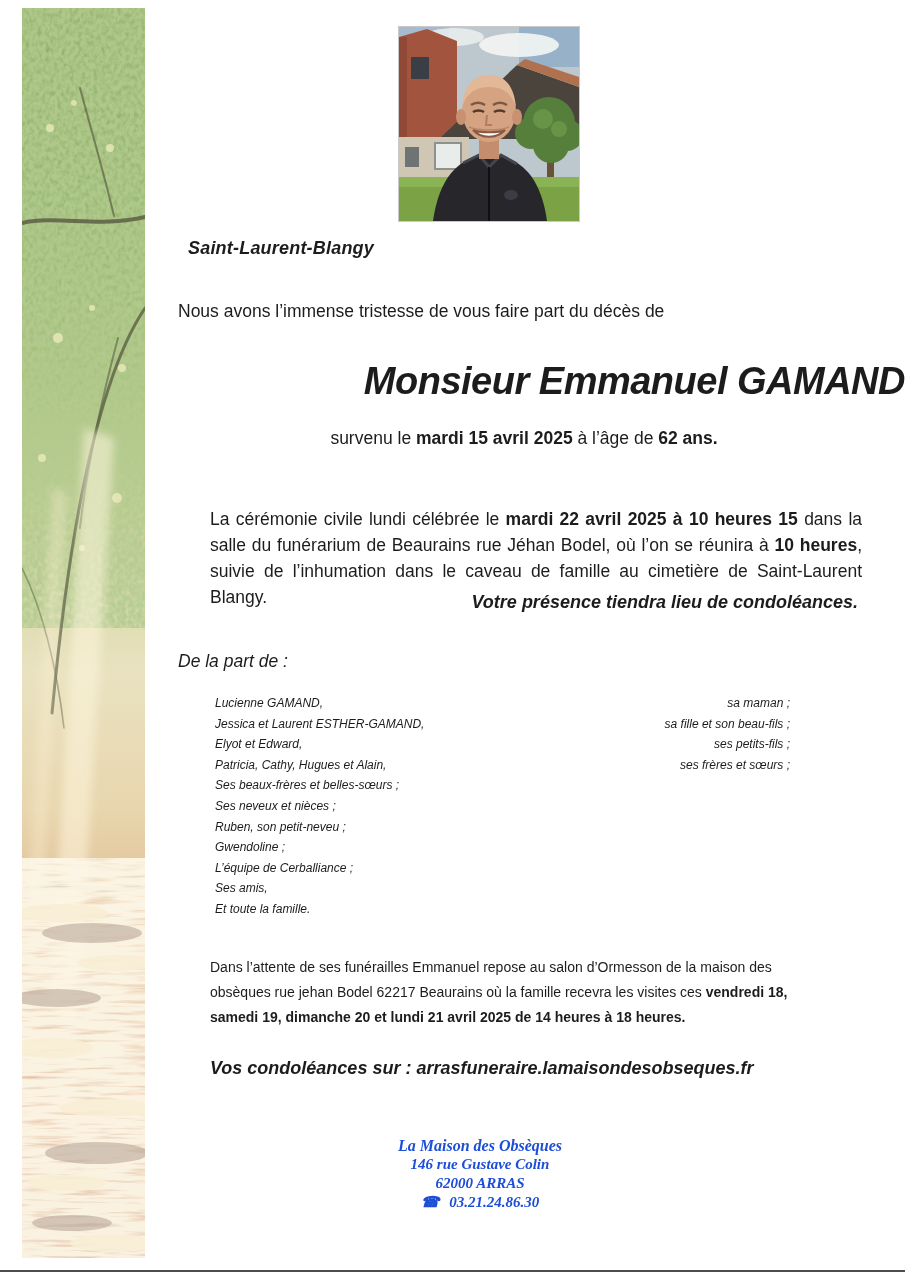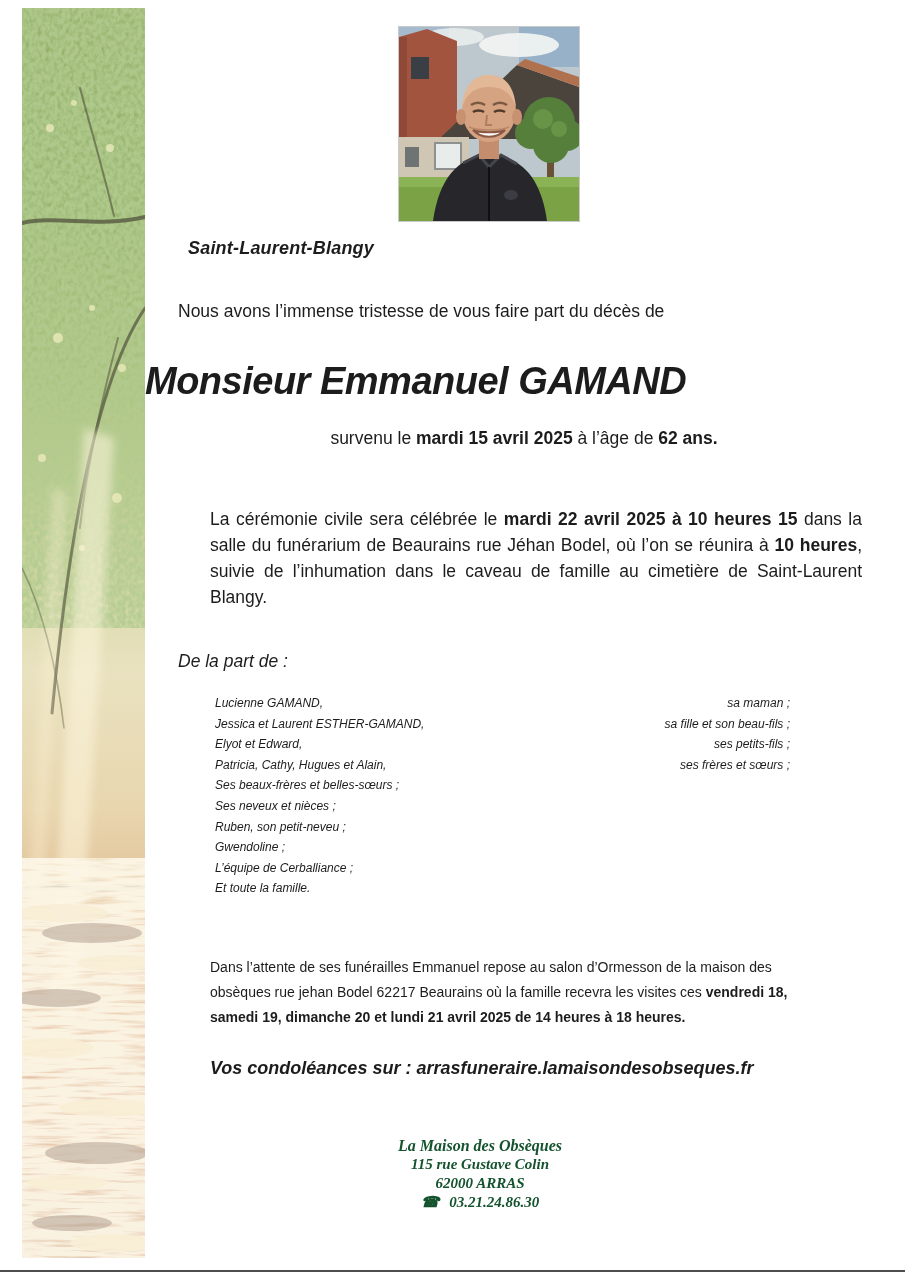--- a/index.html
+++ b/index.html
@@ -11,21 +11,21 @@
   
   .strip{position:absolute;left:22px;top:8px;width:123px;height:1250px;}
   .strip svg{display:block;}
   
   .photo{position:absolute;left:398px;top:26px;width:182px;height:196px;
          border:1px solid #c9c9c9;box-sizing:border-box;background:#b9c4cc;}
   .photo svg{display:block;}
   
   .city{position:absolute;left:188px;top:238px;font-size:18px;font-weight:700;font-style:italic;letter-spacing:.2px;}
   .intro{position:absolute;left:178px;top:301px;width:692px;text-align:left;font-size:17.5px;}
-  .title{position:absolute;left:145px;top:360px;width:760px;text-align:left;
+  .title{position:absolute;left:145px;top:360px;width:760px;text-align:right;
          font-size:38px;font-weight:700;font-style:italic;letter-spacing:-0.5px;}
   .survenu{position:absolute;left:178px;top:428px;width:692px;text-align:center;font-size:17.5px;}
   .ceremony{position:absolute;left:210px;top:506px;width:652px;font-size:17.5px;line-height:26px;text-align:justify;}
   .presence{position:absolute;left:210px;top:592px;width:648px;text-align:right;
             font-size:18px;font-weight:700;font-style:italic;}
   .from-label{position:absolute;left:178px;top:651px;font-size:17.5px;font-style:italic;}
   .family{position:absolute;left:215px;top:693px;width:575px;font-size:12px;font-style:italic;}
   .fam-row{display:flex;justify-content:space-between;line-height:20.6px;}
   .fam-rel{text-align:center;white-space:nowrap;}
   .resting{position:absolute;left:210px;top:955px;width:608px;font-size:14px;line-height:25px;}
@@ -177,22 +177,23 @@
   </div>
 
   <div class="city">Saint-Laurent-Blangy</div>
 
   <div class="intro">Nous avons l’immense tristesse de vous faire part du décès de</div>
 
   <div class="title">Monsieur Emmanuel GAMAND</div>
 
   <div class="survenu"><span>survenu le </span><b>mardi 15 avril 2025</b><span>  à l’âge de </span><b>62 ans.</b></div>
 
-  <div class="ceremony"><span>La cérémonie civile sera célébrée le </span><b>mardi 22 avril 2025 à 10 heures 15</b><span> dans la salle du funérarium de Beaurains rue Jéhan Bodel, où l’on se réunira à </span><b>10 heures</b><span>, suivie de l’inhumation dans le caveau de famille au cimetière de Saint-Laurent Blangy.</span></div>
-
+  <div class="ceremony"><span>La cérémonie civile lundi célébrée le </span><b>mardi 22 avril 2025 à 10 heures 15</b><span> dans la salle du funérarium de Beaurains rue Jéhan Bodel, où l’on se réunira à </span><b>10 heures</b><span>, suivie de l’inhumation dans le caveau de famille au cimetière de Saint-Laurent Blangy.</span></div>
+
+  <div class="presence">Votre présence tiendra lieu de condoléances.</div>
 
   <div class="from-label">De la part de :</div>
 
   <div class="family">
     <div class="fam-row">
         <span class="fam-name">Lucienne GAMAND,</span>
         <span class="fam-rel">sa maman ;</span>
       </div>
     <div class="fam-row">
         <span class="fam-name">Jessica et Laurent ESTHER-GAMAND,</span>
@@ -220,32 +221,36 @@
       </div>
     <div class="fam-row">
         <span class="fam-name">Gwendoline ;</span>
         <span class="fam-rel"></span>
       </div>
     <div class="fam-row">
         <span class="fam-name">L’équipe de Cerballiance ;</span>
         <span class="fam-rel"></span>
       </div>
     <div class="fam-row">
+        <span class="fam-name">Ses amis,</span>
+        <span class="fam-rel"></span>
+      </div>
+    <div class="fam-row">
         <span class="fam-name">Et toute la famille.</span>
         <span class="fam-rel"></span>
       </div>
   </div>
 
   <div class="resting"><span>Dans l’attente de ses funérailles Emmanuel repose au salon d’Ormesson de la maison des obsèques rue jehan Bodel 62217 Beaurains où la famille recevra les visites ces </span><b>vendredi 18, samedi 19, dimanche 20 et lundi 21 avril 2025 de 14 heures à 18 heures.</b></div>
 
   <div class="online">Vos condoléances sur : arrasfuneraire.lamaisondesobseques.fr</div>
 
-  <div class="footer" style="color: #14532d;">
+  <div class="footer" style="color: #1d4ed8;">
     <div class="co">La Maison des Obsèques</div>
-    <div>115 rue Gustave Colin</div>
+    <div>146 rue Gustave Colin</div>
     <div>62000 ARRAS</div>
     <div class="phone-row">
       <span>☎</span>
       <span>03.21.24.86.30</span>
     </div>
   </div>
 
   <div class="bottom-rule"></div>
 </div>
 

